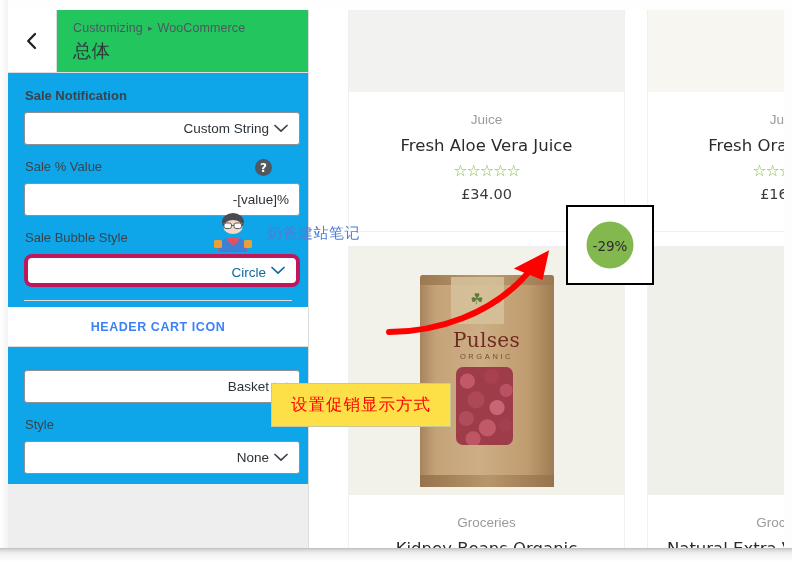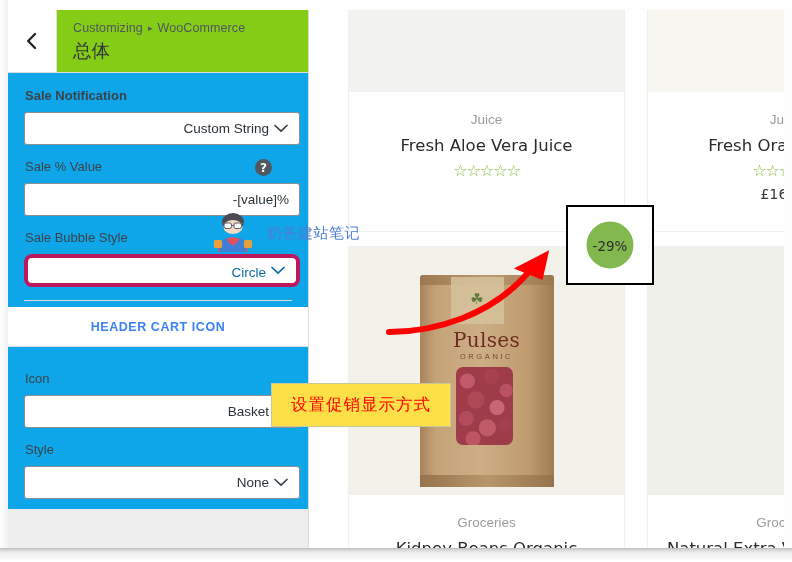--- a/index.html
+++ b/index.html
@@ -21,21 +21,21 @@
   
   .sidebar{
     position:absolute;left:8px;top:10px;width:300px;height:542px;
     background:#eeeeee;border-right:1px solid #dddddd;overflow:hidden;
   }
   .blue-btn{
     position:absolute;left:210px;top:0px;width:108px;height:6px;
     background:#0a73b8;border-radius:0 0 2px 2px;
   }
   .panel-head{
-    position:relative;height:62px;background:#84cc16;border-bottom:1px solid #dddddd;
+    position:relative;height:62px;background:#22c55e;border-bottom:1px solid #dddddd;
     display:flex;align-items:stretch;
   }
   .back-btn{
     width:48px;border-right:1px solid #dddddd;display:flex;align-items:center;
     justify-content:center;cursor:pointer;background:#ffffff;
   }
   .back-btn svg{display:block;}
   .panel-titles{flex:1;padding:9px 0 0 16px;}
   .crumb{font-size:12.5px;color:#50575e;line-height:18px;letter-spacing:.1px;}
   .crumb .sep{display:inline-block;margin:0 5px;font-size:9px;vertical-align:1px;color:#50575e;}
@@ -223,21 +223,20 @@
 
       <div class="sec-divider"></div>
     </div>
 
     <div class="sec-header">HEADER CART ICON</div>
 
     <div class="section">
       <div class="gap"></div>
 
       <div class="fld">
-        <span class="fld-label reg">Icon</span>
         <div class="select">
           <span>Basket</span>
           <span class="caret">
             <svg width="14" height="9" viewBox="0 0 14 9">
                 <path d="M1 1.5 L7 7.2 L13 1.5" fill="none" stroke="#3c434a" stroke-width="1.7" stroke-linecap="round" stroke-linejoin="round"></path>
               </svg>
           </span>
         </div>
       </div>
 
@@ -264,20 +263,21 @@
 
         <div class="card">
           <div class="thumb juice">
             
             
           </div>
           <div class="body">
             <div class="cat">Juice</div>
             <div class="pname">Fresh Aloe Vera Juice</div>
             <div class="stars">☆☆☆☆☆</div>
+            <div class="price">£34.00</div>
           </div>
         </div>
 
         <div class="card">
           <div class="thumb juice" style="background:#f7f6f0;">
             
           </div>
           <div class="body">
             <div class="cat">Juice</div>
             <div class="pname">Fresh Orange Juice</div>

